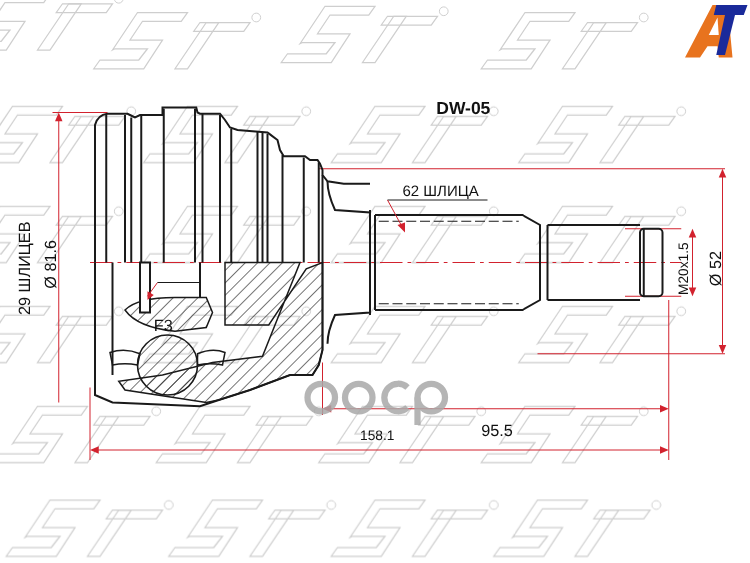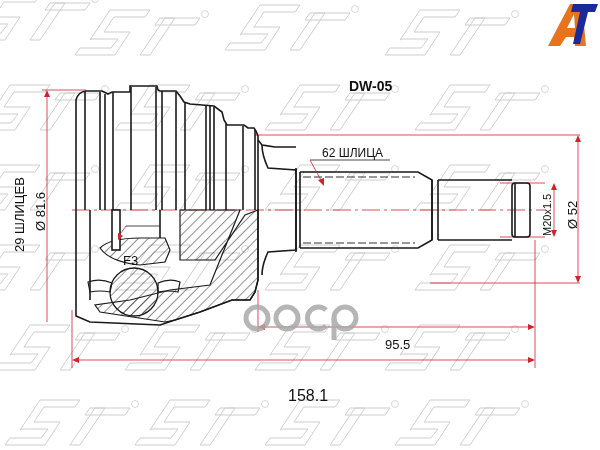--- a/index.html
+++ b/index.html
@@ -3,21 +3,21 @@
   <meta charset="utf-8">
   <style>
     html, body { margin: 0; padding: 0; background: #ffffff; }
     body { width: 600px; height: 450px; position: relative; overflow: hidden; font-family: "Liberation Sans", sans-serif; }
     .canvas { position: absolute; left: 0; top: 0; width: 600px; height: 450px; }
     .lbl { position: absolute; color: #111; font-family: "Liberation Sans", sans-serif; white-space: nowrap; }
     .part-code { left: 349px; top: 78px; font-size: 14px; font-weight: bold; }
     .dim-splines-shaft { left: 322px; top: 146px; font-size: 12px; }
     .dim-f3 { left: 123px; top: 212px; font-size: 13px; margin-top: 41px; }
     .dim-955 { left: 385px; top: 310px; font-size: 13px; margin-top: 27px; }
-    .dim-1581 { left: 288px; top: 343px; font-size: 16px; margin-top: 44px; }
+    .dim-1581 { left: 288px; top: 343px; font-size: 11px; }
     .vert { position: absolute; transform-origin: left top; transform: rotate(-90deg); font-size: 13px; color: #111; white-space: nowrap; }
     .v-splines { left: 12px; top: 252px; }
     .v-diam816 { left: 33px; top: 231px; }
     .v-m20 { left: 541px; top: 236px; font-size: 11px; }
     .v-diam52 { left: 565px; top: 229px; }
   </style>
 </head>
 <body>
 
 <div class="canvas">

